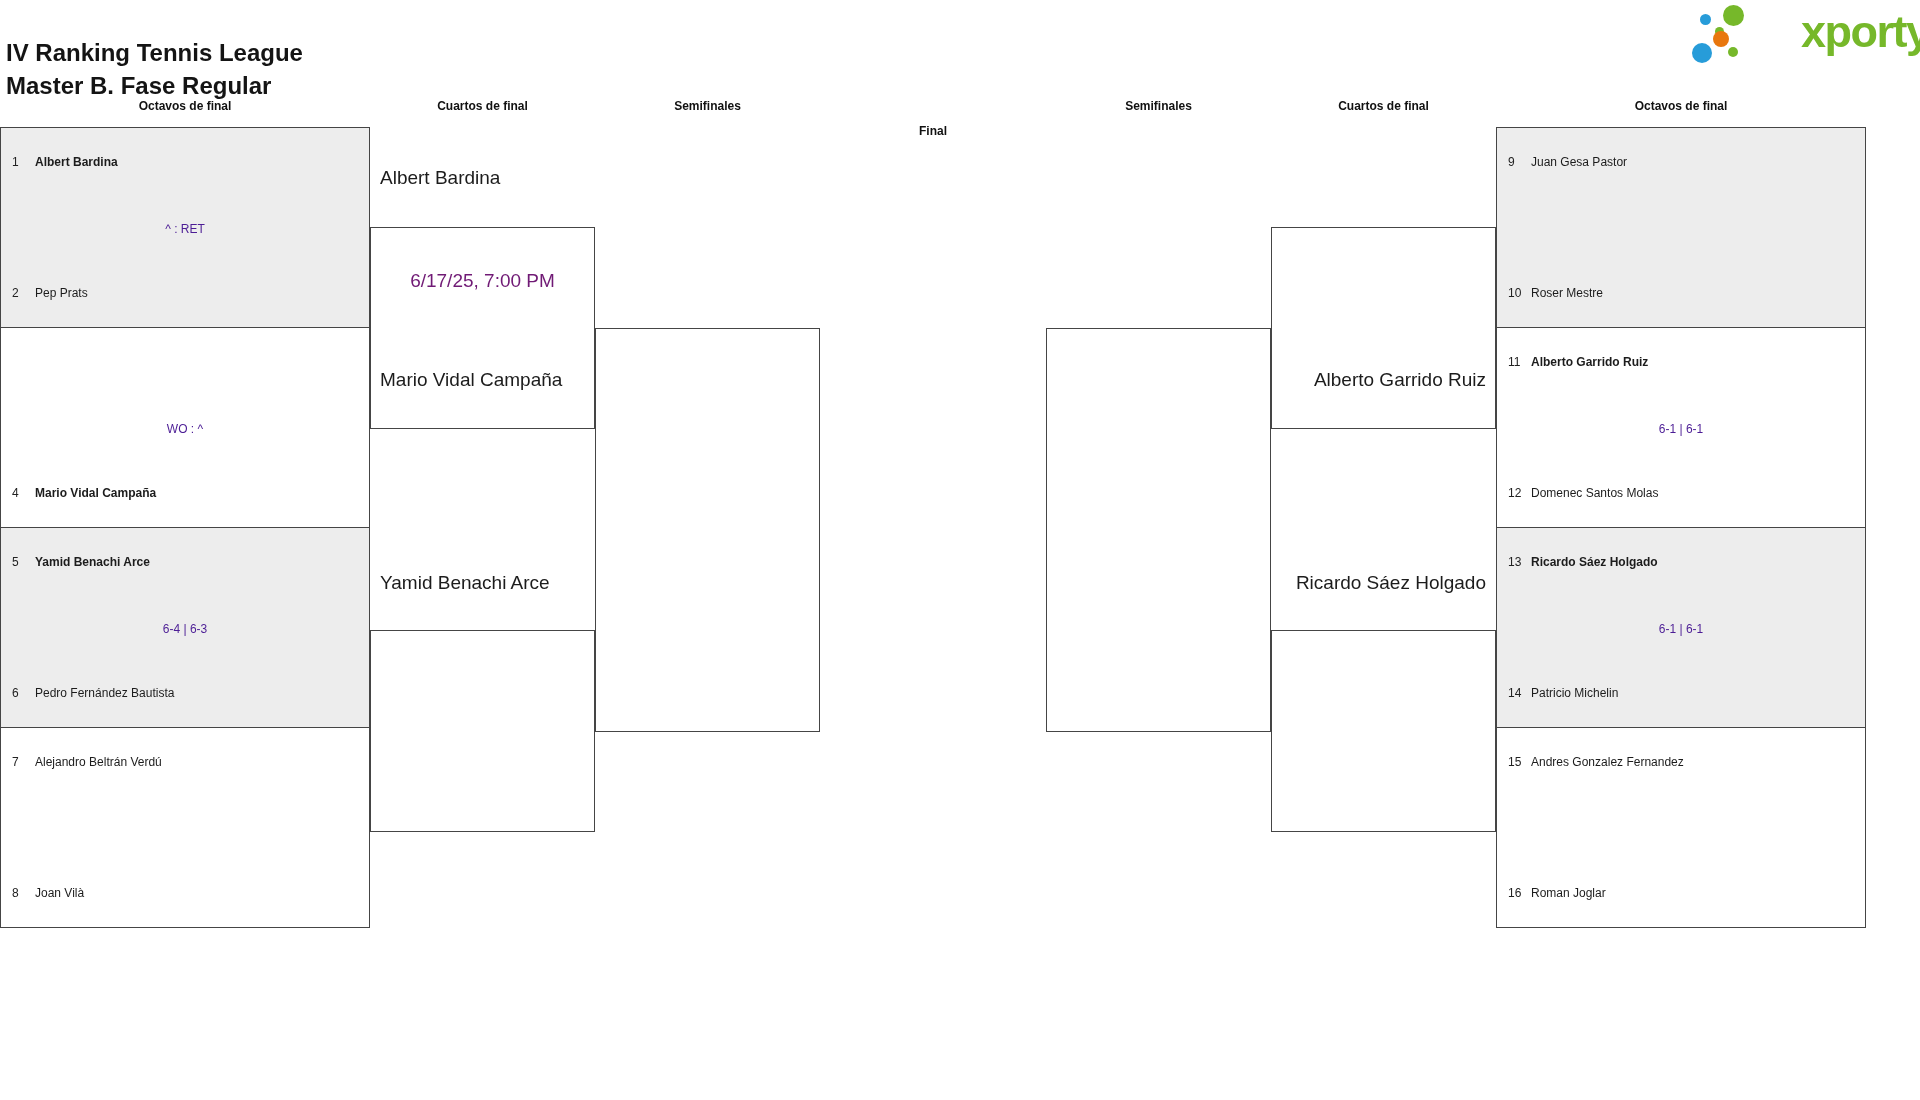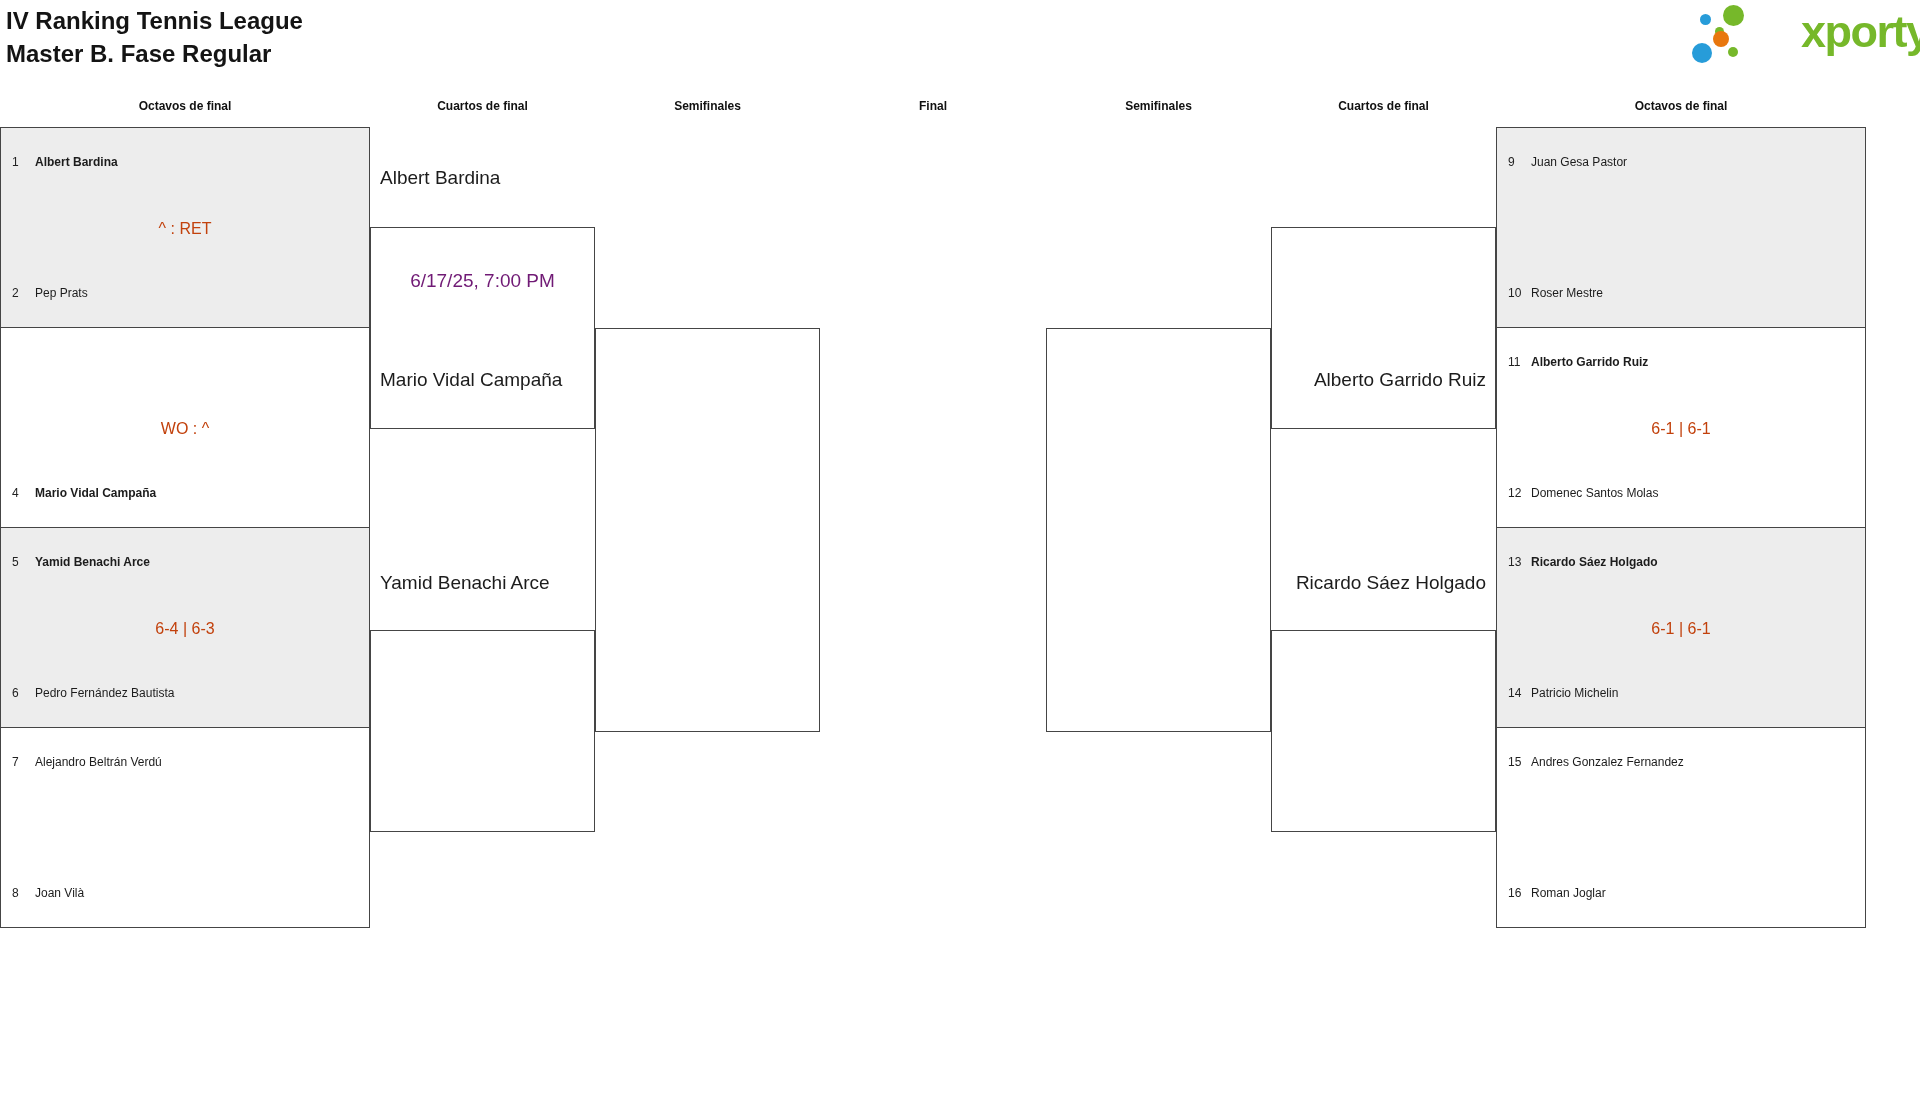--- a/index.html
+++ b/index.html
@@ -1,39 +1,39 @@
 <!DOCTYPE html>
 <html><head>
 <meta charset="utf-8">
 <style>
   html,body{margin:0;padding:0;background:#fff;}
   #stage{position:relative;width:1920px;height:1100px;background:#ffffff;overflow:hidden;
          font-family:"Liberation Sans", sans-serif;color:#1c1c1c;}
-  .abs{position:absolute;}
+  .abs{position:absolute;margin-top:32px;}
   
   .title{left:6px;top:4px;font-size:24px;line-height:33px;font-weight:600;color:#141414;}
   
   .logo-dot{position:absolute;border-radius:50%;}
   .logo-text{position:absolute;left:1755px;top:2px;font-size:45px;line-height:60px;
              font-weight:800;letter-spacing:-1.5px;margin-left:46px;}
   
   .round-h{position:absolute;top:99px;height:20px;text-align:center;
            font-size:12px;font-weight:600;color:#111;}
   
   .match{position:absolute;width:370px;height:201px;border:1px solid #454545;
          box-sizing:border-box;background:#ffffff;}
   .match.gray{background:#ededed;}
   .player{position:absolute;left:11px;right:6px;font-size:12px;line-height:26px;
           white-space:nowrap;color:#1c1c1c;}
   .player .seed{display:inline-block;min-width:14px;margin-right:9px;font-weight:400;color:#222;}
   .player .pname{font-weight:400;}
   .player .pname.bold{font-weight:700;}
   .p1{top:21px;} .p2{bottom:21px;}
   .result{position:absolute;left:0;right:0;top:88px;text-align:center;
-          font-size:16px;line-height:26px;color:#c2410c;}
+          font-size:12px;line-height:26px;color:#4c1d95;}
   
   .obox{position:absolute;border:1px solid #454545;box-sizing:border-box;background:transparent;}
   .slot-label{position:absolute;font-size:19px;line-height:26px;white-space:nowrap;color:#1c1c1c;}
   .slot-label.ralign{text-align:right;}
   .qdate{position:absolute;left:0;right:0;top:40px;text-align:center;
          font-size:19px;line-height:26px;color:#701a75;}
 </style>
 </head>
 <body>
 
@@ -50,21 +50,21 @@
     <span class="logo-dot" style="left:1715px;top:27px;width:9px;height:9px;background:#76b82a;"></span>
     <span class="logo-dot" style="left:1713px;top:31px;width:16px;height:16px;background:#e8770e;"></span>
     <span class="logo-dot" style="left:1692px;top:43px;width:20px;height:20px;background:#279cd9;"></span>
     <span class="logo-dot" style="left:1728px;top:47px;width:10px;height:10px;background:#76b82a;"></span>
     <span class="logo-text" style="color:#76b82a;">xporty</span>
   </div>
 
   <div class="round-h" style="left:0px;width:370px;">Octavos de final</div>
   <div class="round-h" style="left:370px;width:225px;">Cuartos de final</div>
   <div class="round-h" style="left:595px;width:225px;">Semifinales</div>
-  <div class="round-h" style="left:820px;width:226px;">Final</div>
+  <div class="round-h" style="left:820px;width:226px;margin-top:25px;">Final</div>
   <div class="round-h" style="left:1046px;width:225px;">Semifinales</div>
   <div class="round-h" style="left:1271px;width:225px;">Cuartos de final</div>
   <div class="round-h" style="left:1496px;width:370px;">Octavos de final</div>
 
   <div class="match gray" style="left:0px;top:127px;">
     <div class="player p1">
       <span class="seed">1</span><span class="pname bold">Albert Bardina</span>
     </div>
     <div class="result">^ : RET</div>
     <div class="player p2">

